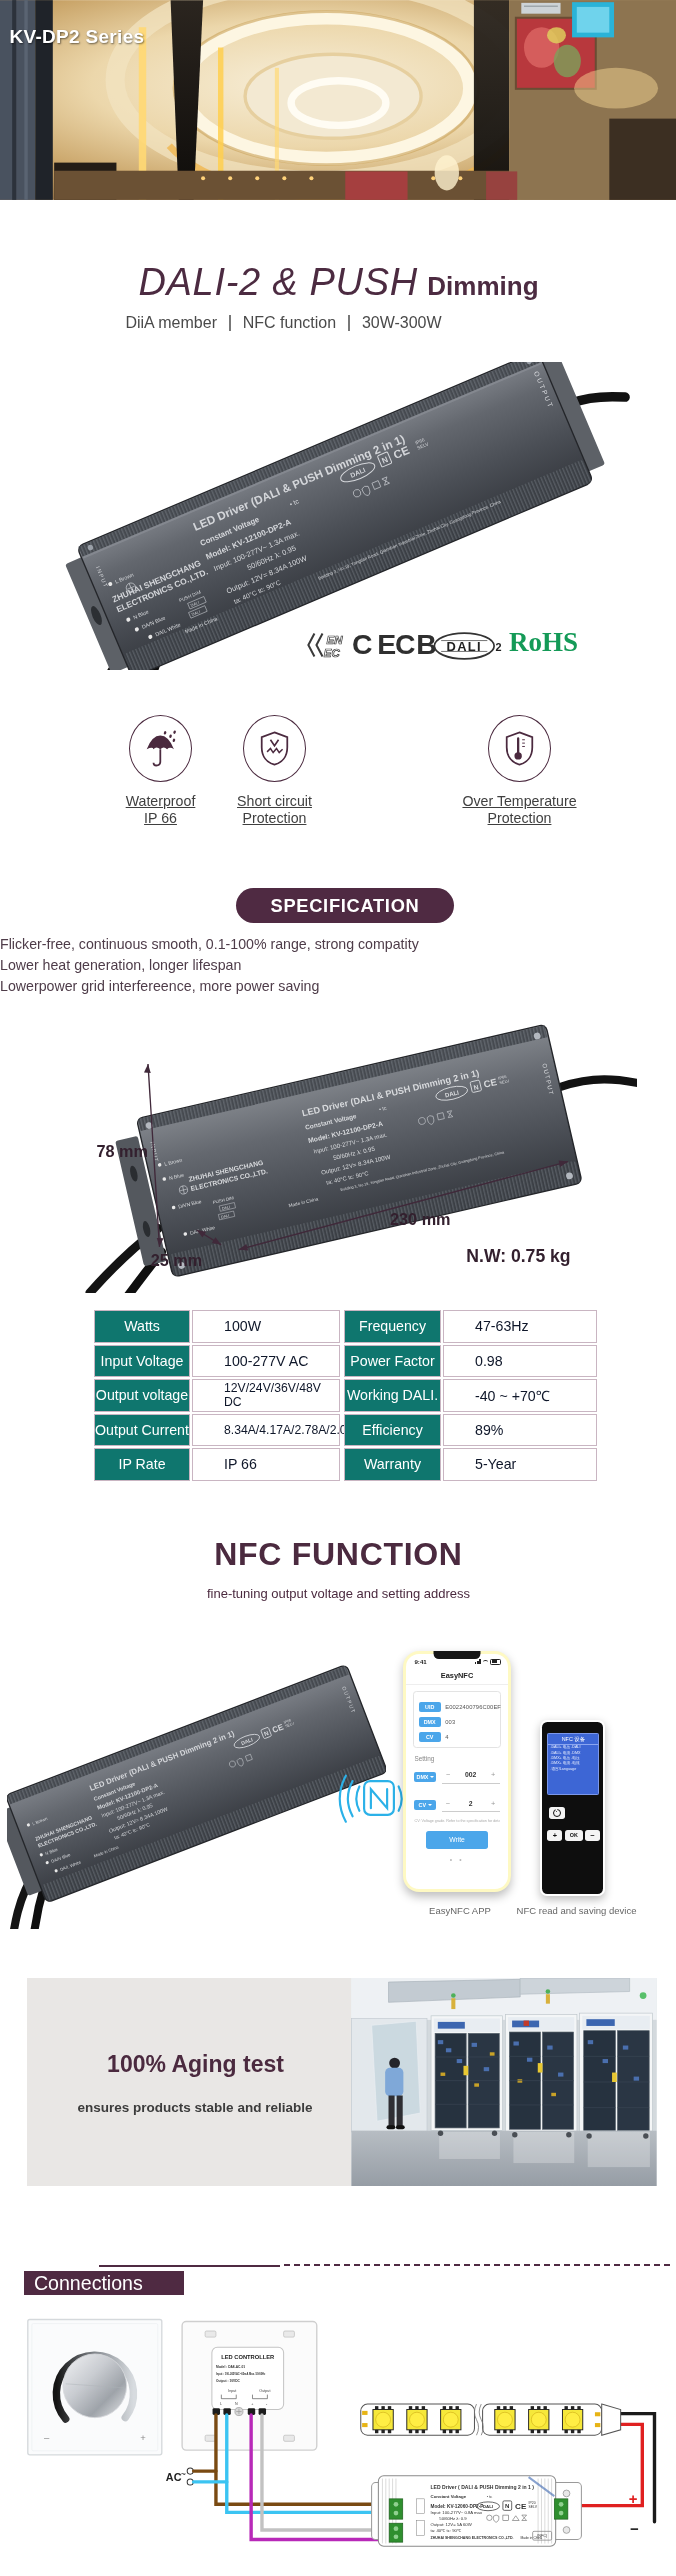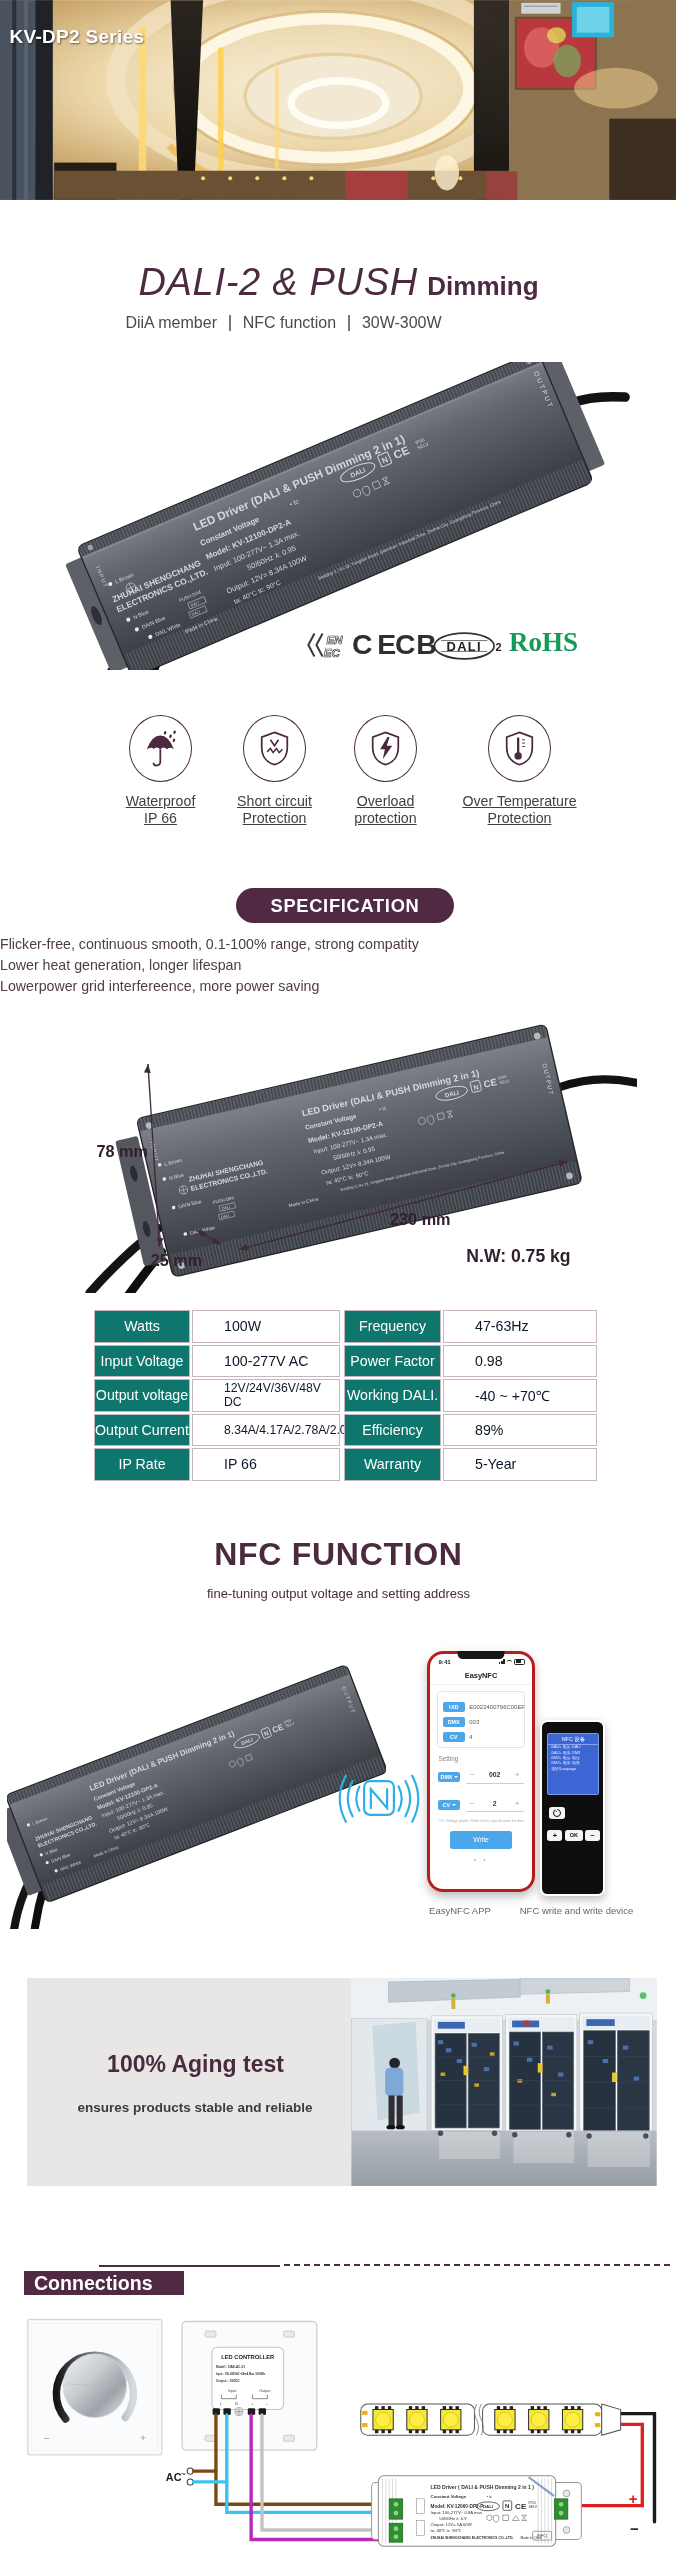--- a/index.html
+++ b/index.html
@@ -37,22 +37,22 @@
   .cell.v{width:148px;background:#fff;color:#0f172a;padding-left:31px;}
   .cell.k2{width:97px;margin-left:2px;}
   .cell.v2{width:154px;}
   .cell.small{font-size:12.2px;}
   
   .nfc-title{left:0;top:1536px;width:677px;text-align:center;font-size:32px;font-weight:bold;
              color:#4b2a3f;letter-spacing:0.7px;}
   .nfc-sub{left:0;top:1586px;width:677px;text-align:center;font-size:13px;color:#4b2a3f;}
   .caption{font-size:9.5px;color:#666;text-align:center;}
   
-  .phone{left:403px;top:1651px;width:108px;height:241px;background:#b91c1c;border-radius:16.2px;
-         box-shadow:0 4.1px 9.5px rgba(0,0,0,.25);margin-left:24px;}
+  .phone{left:403px;top:1651px;width:108px;height:241px;background:#fef9c3;border-radius:16.2px;
+         box-shadow:0 4.1px 9.5px rgba(0,0,0,.25);}
   .phone .screen{position:absolute;left:3.4px;top:3.4px;right:3.4px;bottom:3.4px;background:#fff;
                  border-radius:13px;overflow:hidden;}
   .phone .notch{position:absolute;left:50%;top:0;transform:translateX(-50%);width:47px;height:8.1px;
                 background:#161616;border-radius:0 0 5.4px 5.4px;}
   .p-status{display:flex;justify-content:space-between;align-items:center;padding:2.7px 6.8px 0 8.1px;height:9.5px;}
   .p-time{font-size:6.1px;font-weight:bold;color:#222;}
   .p-sig{display:flex;align-items:flex-end;gap:0.7px;}
   .p-sig i{display:block;width:1.4px;background:#222;}
   .p-wifi{width:5.4px;height:3.4px;border-top:1.4px solid #222;border-radius:50% 50% 0 0;margin-left:2px;}
   .p-batt{width:8.8px;height:4.1px;border:0.7px solid #222;border-radius:1.4px;margin-left:2px;position:relative;}
@@ -94,21 +94,21 @@
   .r-ok{left:23px;top:108px;width:17.6px;height:10.8px;font-size:5.4px;}
   .r-minus{left:43px;top:108px;width:15px;height:10.8px;font-size:7.4px;}
   
   .aging-box{left:27px;top:1978px;width:324px;height:208px;background:#e9e7e5;}
   .aging-title{left:60px;top:2051px;width:271px;text-align:center;font-size:23px;font-weight:bold;color:#4b2a3f;}
   .aging-sub{left:46px;top:2100px;width:298px;text-align:center;font-size:13.5px;font-weight:bold;color:#3c3c3c;}
   
   .div-solid{left:99px;top:2265px;width:181px;height:2px;background:#4f2a42;}
   .div-dash{left:284px;top:2264px;width:386px;border-top:2px dashed #4f2a42;}
   .conn-title{left:24.4px;top:2271px;width:160px;height:24.4px;background:#4f2a42;color:#fff;font-size:19.6px;
-              font-weight:bold;display:flex;align-items:center;padding-left:9.5px;box-sizing:border-box;}
+              font-weight:normal;display:flex;align-items:center;padding-left:9.5px;box-sizing:border-box;}
   svg text{font-family:"Liberation Sans",sans-serif;}
 </style>
 </head>
 <body>
 
 <div id="canvas">
 
   <svg class="abs" style="left:0;top:0" width="677" height="200" viewBox="0 0 1000 295">
     <defs>
       <radialGradient id="hwarm" cx="45%" cy="42%" r="70%">
@@ -299,32 +299,20 @@
         <path d="M23,2 L42,9 V24 C42,38 34,47 23,50 C12,47 4,38 4,24 V9 Z" stroke="#4b2a3f" stroke-width="2.6" fill="none"></path>
         <path d="M17,13 L23,22 L29,13" stroke="#4b2a3f" stroke-width="2.4" fill="none"></path>
         <path d="M12,31 l5,-5 4,6 5,-6 4,6 5,-5" stroke="#4b2a3f" stroke-width="2.2" fill="none"></path>
       </svg>
     </div>
     <div class="lbl">
       <div>Short circuit</div>
         <div>Protection</div>
     </div>
   </div>
-  <div class="abs feature" style="left:326px;top:715px">
-    <div class="ring">
-      <svg width="31" height="35" viewBox="0 0 46 52">
-        <path d="M23,2 L42,9 V24 C42,38 34,47 23,50 C12,47 4,38 4,24 V9 Z" stroke="#4b2a3f" stroke-width="2.6" fill="none"></path>
-        <path d="M26,9 L15,27 H22 L19,42 L33,22 H25 L29,9 Z" fill="#4b2a3f"></path>
-      </svg>
-    </div>
-    <div class="lbl">
-      <div>Overload</div>
-        <div>protection</div>
-    </div>
-  </div>
   <div class="abs feature" style="left:460px;top:715px">
     <div class="ring">
       <svg width="31" height="35" viewBox="0 0 46 52">
         <path d="M23,2 L42,9 V24 C42,38 34,47 23,50 C12,47 4,38 4,24 V9 Z" stroke="#4b2a3f" stroke-width="2.6" fill="none"></path>
         <line x1="21" y1="11" x2="21" y2="33" stroke="#4b2a3f" stroke-width="3.4" stroke-linecap="round"></line>
         <circle cx="21" cy="37" r="5.5" fill="#4b2a3f"></circle>
         <path d="M27,13 h4 M27,18 h4 M27,23 h4" stroke="#4b2a3f" stroke-width="1.4"></path>
       </svg>
     </div>
     <div class="lbl">
@@ -614,21 +602,21 @@
       <div class="r-btn r-power">
           <span class="r-powericon"></span>
         </div>
       <div class="r-btn r-plus">+</div>
       <div class="r-btn r-ok">OK</div>
       <div class="r-btn r-minus">−</div>
     </div>
   </div>
 
   <div class="abs caption" style="left:406px;top:1905px;width:108px">EasyNFC APP</div>
-  <div class="abs caption" style="left:509px;top:1905px;width:135px">NFC write and write device</div>
+  <div class="abs caption" style="left:509px;top:1905px;width:135px">NFC read and saving device</div>
 
   <div class="abs aging-box"></div>
   <div class="abs aging-title">100% Aging test</div>
   <div class="abs aging-sub">ensures products stable and reliable</div>
   <svg class="abs" style="left:351px;top:1978px" width="306" height="208" viewBox="0 0 452 308">
     <defs>
       <linearGradient id="floorG" x1="0" y1="0" x2="0" y2="1">
         <stop offset="0" stop-color="#b7bdc3"></stop>
           <stop offset="1" stop-color="#969da5"></stop>
       </linearGradient>

